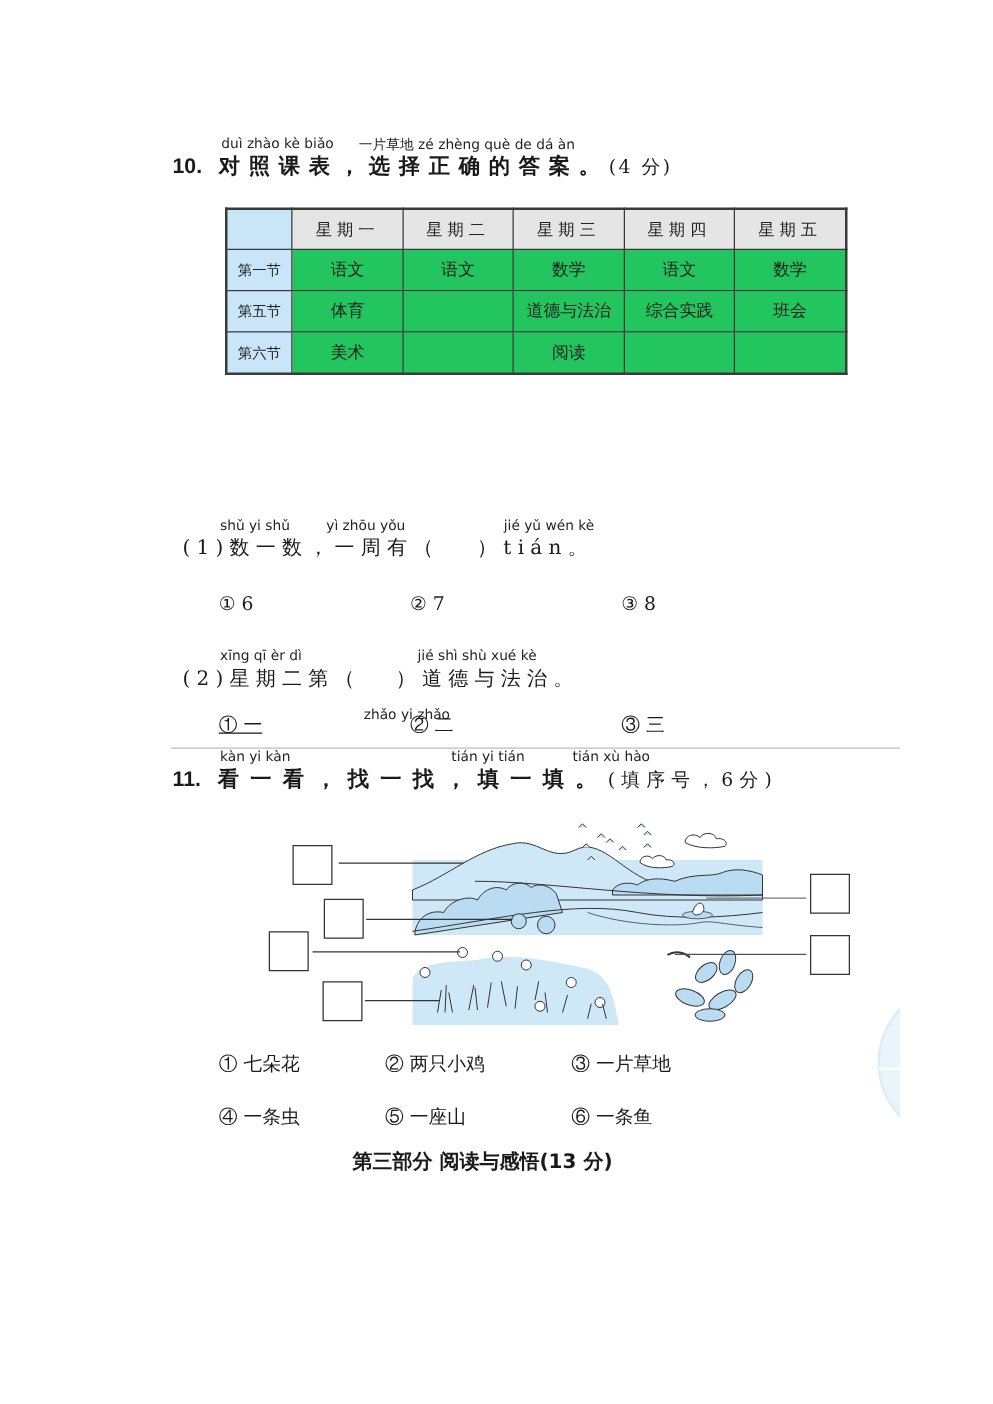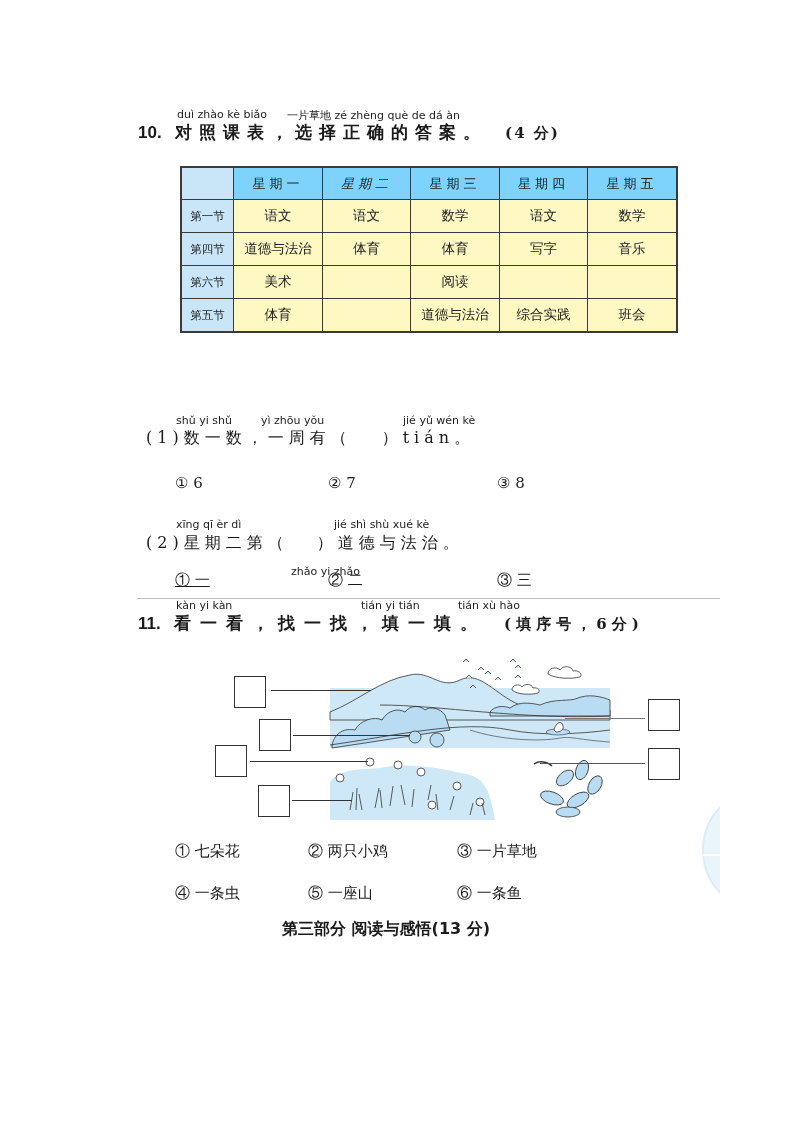--- a/index.html
+++ b/index.html
@@ -3,32 +3,32 @@
 <meta charset="utf-8">
 <style>
   html, body { margin:0; padding:0; background:#ffffff; }
   body { width:794px; height:1123px; position:relative; overflow:hidden;
          font-family:"DejaVu Serif", serif; color:#1a1a1a; }
   .abs { position:absolute; }
   .pinyin { font-family:"DejaVu Sans", sans-serif; font-size:11px; color:#222; white-space:nowrap; letter-spacing:0; }
   .qline { font-family:"DejaVu Sans", sans-serif; font-size:17px; white-space:nowrap; }
   .qnum { font-family:"Liberation Sans", sans-serif; font-weight:bold; font-size:17px; }
   .qtext { font-weight:bold; letter-spacing:7px; }
-  .qscore { font-family:"DejaVu Serif", serif; font-size:15px; font-weight:bold; letter-spacing:2px;margin-left:18px; }
+  .qscore { font-family:"DejaVu Serif", serif; font-size:15px; font-weight:normal; letter-spacing:2px; }
   .sub { font-family:"DejaVu Serif", serif; font-size:16px; white-space:nowrap; letter-spacing:5px; }
   .opt { font-family:"DejaVu Serif", serif; font-size:15px; white-space:nowrap; }
 
   table.sched { position:absolute; left:180px; top:166px; border-collapse:collapse;
                 border:2px solid #3a3a3a; font-family:"DejaVu Serif", serif; }
   table.sched td, table.sched th { border:1px solid #3a3a3a; text-align:center; padding:0;
                 font-weight:normal; font-size:13.5px; color:#222; }
-  table.sched th { background:#7dd3fc; height:31px; font-size:13px; letter-spacing:4px; }
+  table.sched th { background:#e5e5e5; height:31px; font-size:13px; letter-spacing:4px; }
   table.sched th.corner { background:#c8e6f8; }
   table.sched td.period { background:#c8e6f8; font-size:11.5px; width:50px; }
-  table.sched td.cell { background:#fef9c3; height:32px; }
+  table.sched td.cell { background:#22c55e; height:32px; }
 
   .divider { position:absolute; left:137px; top:598px; width:583px; height:1px; background:#bdbdbd; }
 
   .box { position:absolute; width:30px; height:30px; border:1.3px solid #333; background:#fff; }
   .leader { position:absolute; height:1.3px; background:#333; }
 
   .watermark { position:absolute; left:690px; top:795px; width:100px; height:110px; overflow:hidden; }
   .section-title { font-family:"DejaVu Sans", sans-serif; font-weight:bold; font-size:16px; white-space:nowrap; }
 </style>
 </head>
@@ -39,58 +39,50 @@
 <div class="abs qline" style="left:138px; top:121px;">
   <span class="qnum">10.</span>
   <span class="qtext" style="margin-left:8px;">对照课表，选择正确的答案。</span><span class="qscore">(4 分)</span>
 </div>
 
 <table class="sched">
   <thead>
     <tr>
       <th class="corner" style="width:51px;"></th>
       <th style="width:88px;">星期一</th>
-      <th style="width:87px;font-style:italic;">星期二</th>
+      <th style="width:87px;">星期二</th>
       <th style="width:88px;">星期三</th>
       <th style="width:87px;">星期四</th>
       <th style="width:88px;">星期五</th>
     </tr>
   </thead>
   <tbody>
     <tr>
       <td class="period">第一节</td>
       <td class="cell">语文</td>
       <td class="cell">语文</td>
       <td class="cell">数学</td>
       <td class="cell">语文</td>
       <td class="cell">数学</td>
     </tr>
     <tr>
-      <td class="period">第四节</td>
-      <td class="cell">道德与法治</td>
-      <td class="cell">体育</td>
-      <td class="cell">体育</td>
-      <td class="cell">写字</td>
-      <td class="cell">音乐</td>
-    </tr>
-    <tr>
-      <td class="period">第六节</td>
-      <td class="cell">美术</td>
-      <td class="cell"></td>
-      <td class="cell">阅读</td>
-      <td class="cell"></td>
-      <td class="cell"></td>
-    </tr>
-    <tr>
       <td class="period">第五节</td>
       <td class="cell">体育</td>
       <td class="cell"></td>
       <td class="cell">道德与法治</td>
       <td class="cell">综合实践</td>
       <td class="cell">班会</td>
+    </tr>
+    <tr>
+      <td class="period">第六节</td>
+      <td class="cell">美术</td>
+      <td class="cell"></td>
+      <td class="cell">阅读</td>
+      <td class="cell"></td>
+      <td class="cell"></td>
     </tr>
   </tbody>
 </table>
 
 <div class="abs pinyin" style="left:176px; top:414px;">shǔ yi shǔ</div>
 <div class="abs pinyin" style="left:261px; top:414px;">yì zhōu yǒu</div>
 <div class="abs pinyin" style="left:403px; top:414px;">jié yǔ wén kè</div>
 <div class="abs sub" style="left:146px; top:428px;">
   <span>(1)</span><span>数一数，一周有（</span><span style="display:inline-block; width:30px;"></span><span>）tián。</span>
 </div>

